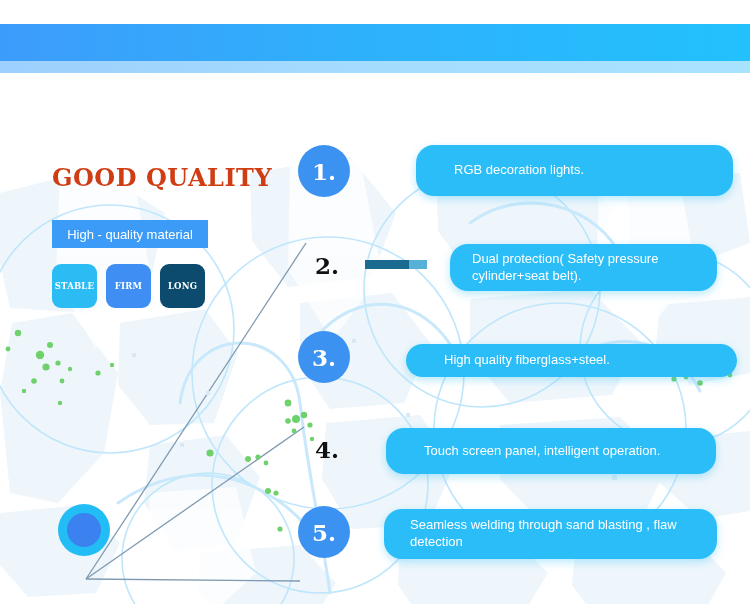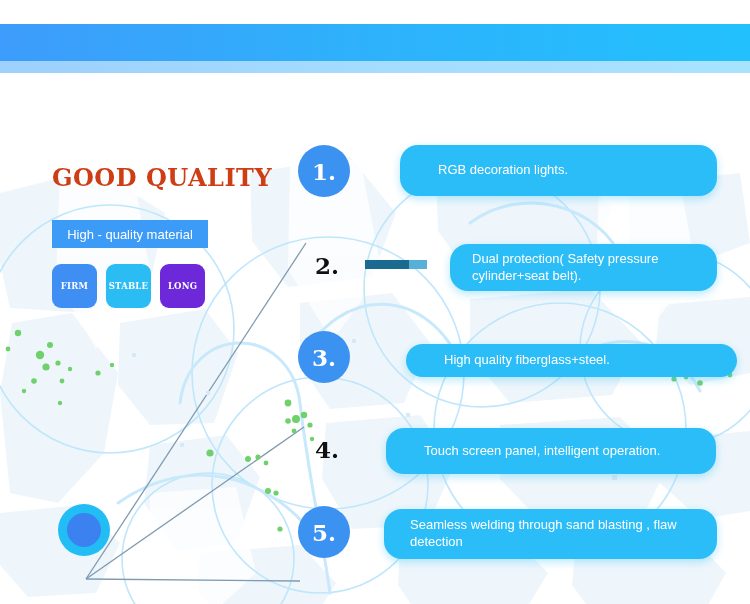--- a/index.html
+++ b/index.html
@@ -95,21 +95,21 @@
     align-items: center;
     justify-content: center;
     color: #ffffff;
     font-family: "DejaVu Serif", "Liberation Serif", serif;
     font-weight: bold;
     font-size: 8.5px;
     letter-spacing: 0.2px;
   }
   .badge.v0 { background: #2bbcf4; }
   .badge.v1 { background: #3f8ef3; }
-  .badge.v2 { background: #6d28d9; }
+  .badge.v2 { background: #0c4a6e; }
 
   
   .num-circle {
     position: absolute;
     width: 52px;
     height: 52px;
     border-radius: 50%;
     background: #3c92f0;
     color: #ffffff;
     display: flex;
@@ -292,39 +292,39 @@
     </g>
   </svg>
 
   <div class="headline">GOOD QUALITY</div>
 
   <div class="ribbon">
     <span>High - quality material</span>
   </div>
 
   <div class="badges">
+    <div class="badge v0">
+      <span>STABLE</span>
+    </div>
     <div class="badge v1">
       <span>FIRM</span>
-    </div>
-    <div class="badge v0">
-      <span>STABLE</span>
     </div>
     <div class="badge v2">
       <span>LONG</span>
     </div>
   </div>
 
   <div class="hub-outer">
     <div class="hub-inner"></div>
   </div>
 
   <div class="num-circle" style="left:298px; top:121px;">
     <span>1.</span>
   </div>
-  <div class="pill" style="left:400px; top:121px; width:317px; height:51px;">
+  <div class="pill" style="left:416px; top:121px; width:317px; height:51px;">
     <span class="pill-text">RGB decoration lights.</span>
   </div>
 
   <div class="num-plain" style="left:315px; top:230px;">
     <span>2.</span>
   </div>
   <div class="mini-bar" style="left:365px; top:236px;">
     <div class="seg-a"></div>
     <div class="seg-b"></div>
   </div>

